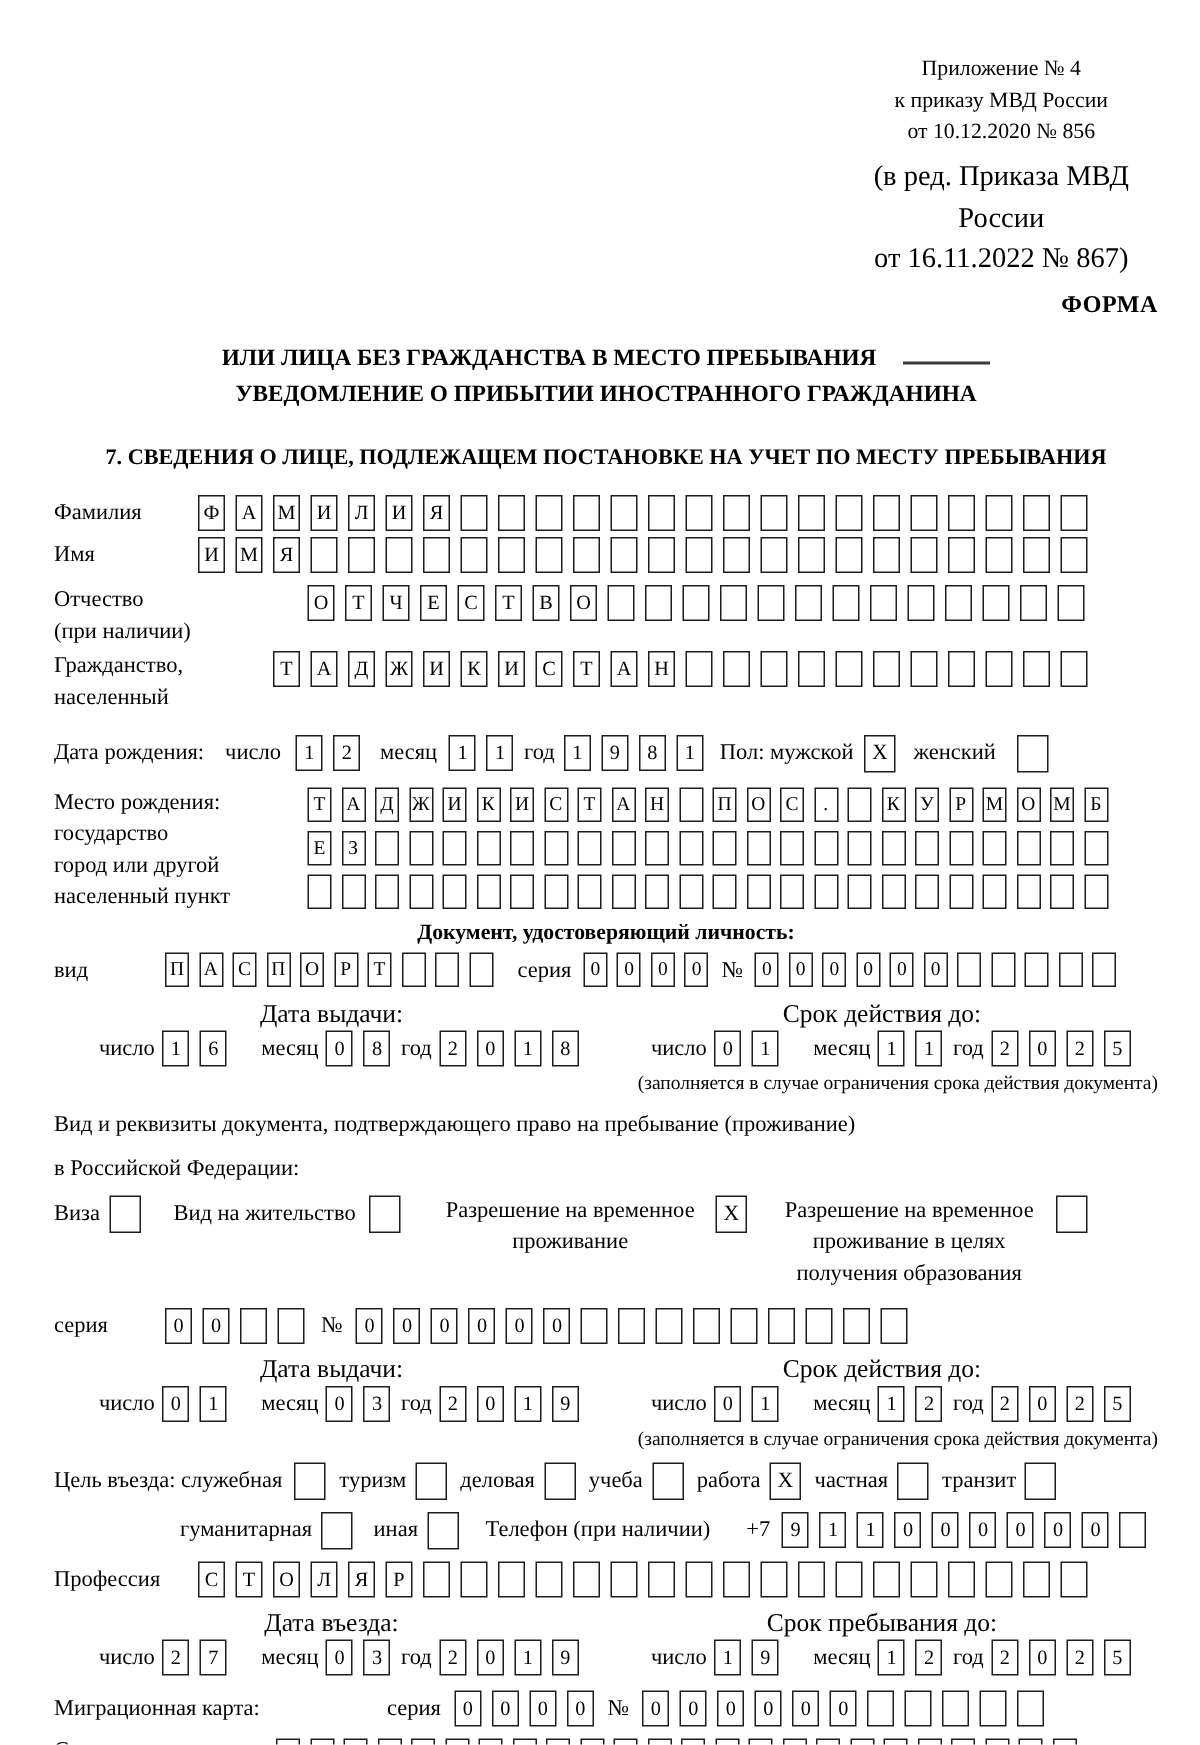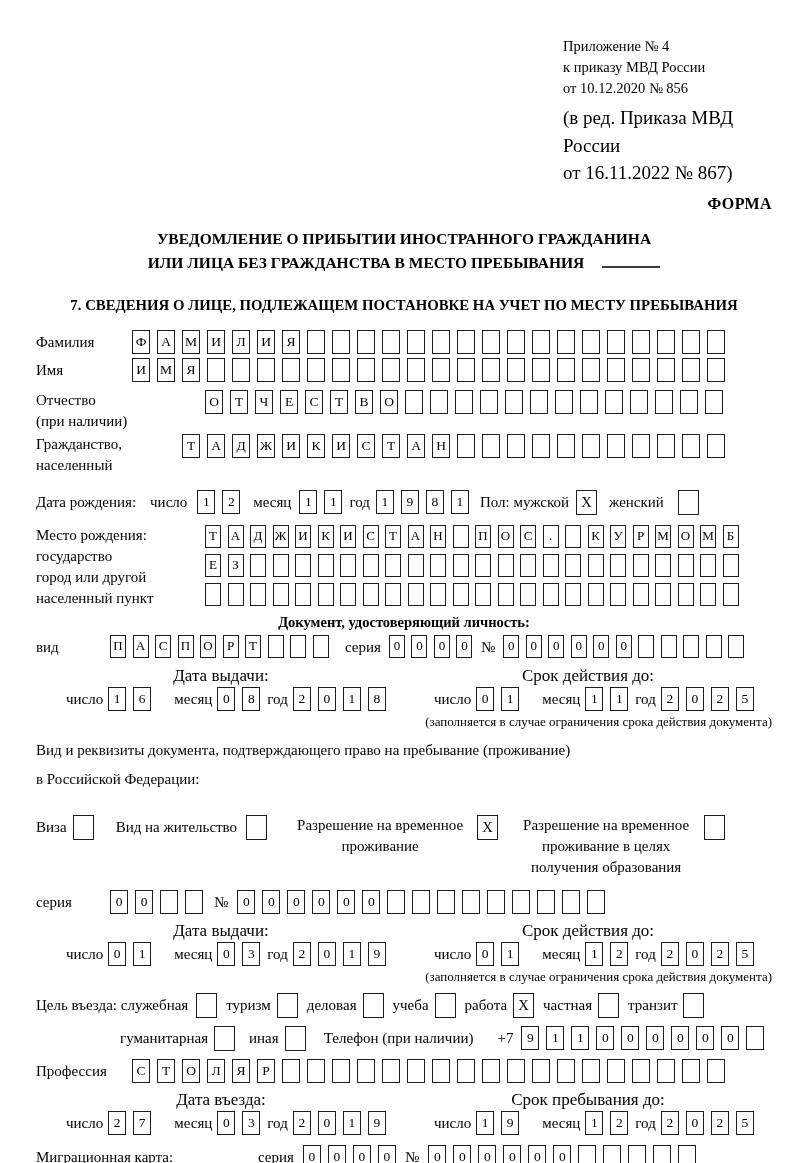--- a/index.html
+++ b/index.html
@@ -3,21 +3,21 @@
 <meta charset="utf-8">
 <style>
   * { margin:0; padding:0; box-sizing:border-box; }
   html,body { background:#fff; }
   body {
     width:800px; height:1163px; overflow:hidden; position:relative;
     color:#000; font-family:"Liberation Serif", serif;
   }
   .page { padding:36px 28px 0 36px; }
 
-  .annex { margin-left:527px; font-size:14.5px; line-height:1.45; }
+  .annex { margin-left:527px; font-size:14.5px; line-height:1.45;text-align:center; }
   .annex .ed { font-size:19px; }
   .annex .ed.first { margin-top:5px; }
   .form-label { text-align:right; font-weight:bold; font-size:16px; margin-top:8px; letter-spacing:.4px; }
 
   .title { text-align:center; font-weight:bold; font-size:15.5px; line-height:1.55; margin-top:14px; }
   .underline-slot { display:inline-block; width:58px; height:14px; border-bottom:2.5px solid #3a3a3a; margin-left:18px; }
 
   .sec-heading { text-align:center; font-weight:bold; font-size:14.8px; margin-top:22px; }
 
   .row { display:flex; align-items:flex-start; }
@@ -48,21 +48,21 @@
   .date-col.left { width:370px; }
   .date-col.right { width:364px; }
   .date-title { text-align:center; font-size:17px; line-height:18px; }
   .date-fields { display:flex; align-items:flex-start; margin-top:2px; }
   .date-fields .lbl { margin-right:5px; }
   .date-fields .gap { width:16px; }
   .date-note { text-align:right; font-size:13px; margin-top:3px; }
 
   .intro { font-size:15px; line-height:24px; }
 
-  .cbrow { display:flex; align-items:flex-start; margin-top:24px; }
+  .cbrow { display:flex; align-items:flex-start; margin-top:6px; }
   .cbitem { display:flex; align-items:flex-start; }
   .cbitem .lbl { margin-right:9px; }
   .optwide { text-align:center; font-size:15px; line-height:21px; }
   .w170 { width:178px; } .w172 { width:180px; }
 
   .purpose-opts { display:flex; align-items:flex-start; }
   .popt { display:flex; align-items:flex-start; margin-right:9px; }
   .popt .lbl { margin-right:6px; }
 </style>
 </head>
@@ -74,24 +74,24 @@
     <div>Приложение № 4</div>
     <div>к приказу МВД России</div>
     <div>от 10.12.2020 № 856</div>
     <div class="ed first">(в ред. Приказа МВД России</div>
     <div class="ed">от 16.11.2022 № 867)</div>
   </div>
 
   <div class="form-label">ФОРМА</div>
 
   <div class="title">
-    <div>УВЕДОМЛЕНИЕ О ПРИБЫТИИ ИНОСТРАННОГО ГРАЖДАНИНА</div>
     <div>
       <span>ИЛИ ЛИЦА БЕЗ ГРАЖДАНСТВА В МЕСТО ПРЕБЫВАНИЯ</span><span class="underline-slot"></span>
     </div>
+    <div>УВЕДОМЛЕНИЕ О ПРИБЫТИИ ИНОСТРАННОГО ГРАЖДАНИНА</div>
   </div>
 
   <div class="sec-heading">7. СВЕДЕНИЯ О ЛИЦЕ, ПОДЛЕЖАЩЕМ ПОСТАНОВКЕ НА УЧЕТ ПО МЕСТУ ПРЕБЫВАНИЯ</div>
 
   <div class="row mt16">
     <span class="lbl w96">Фамилия</span>
     <span class="cells">
         <span class="cell">Ф</span>
         <span class="cell">А</span>
         <span class="cell">М</span>

